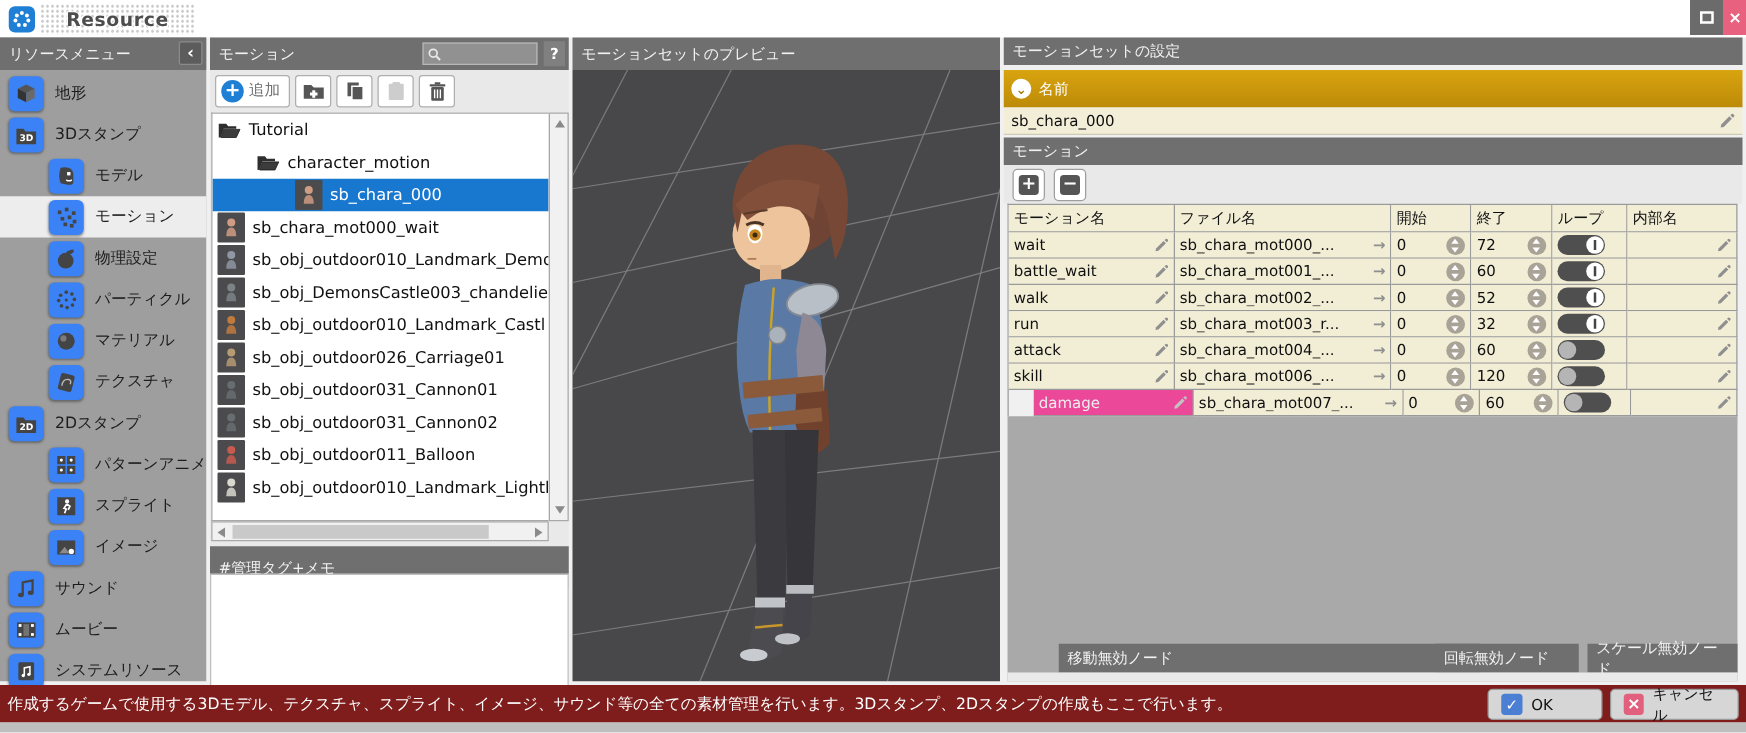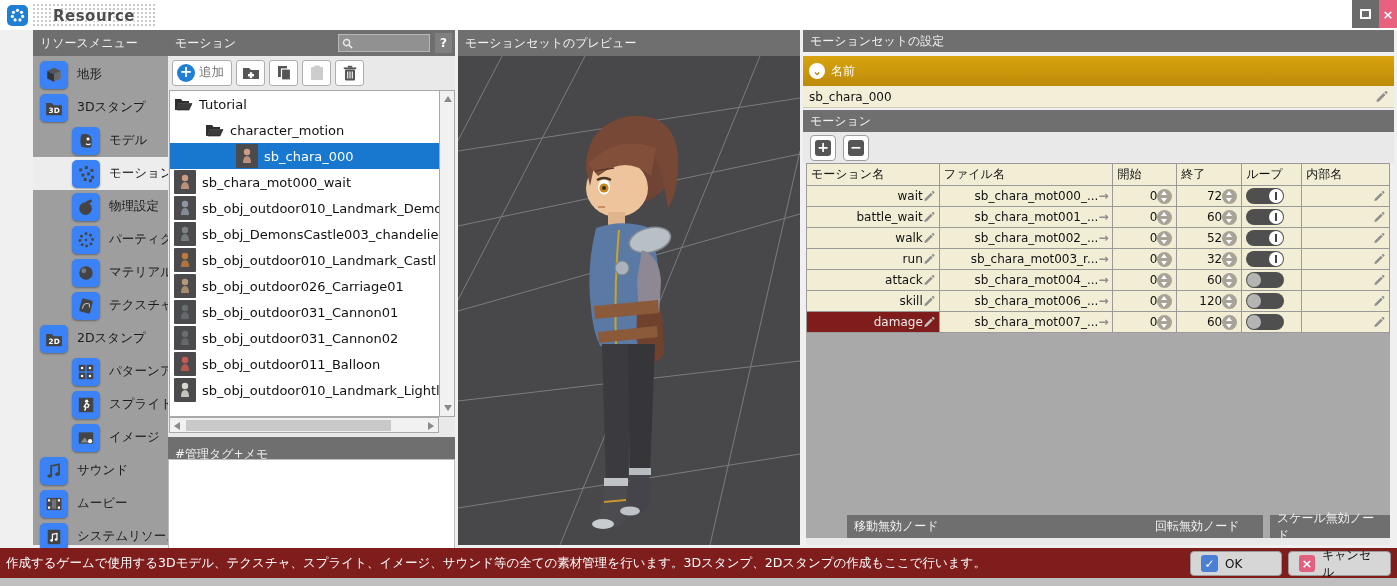--- a/index.html
+++ b/index.html
@@ -15,21 +15,21 @@
     display:flex; align-items:center; justify-content:center; }
   .title-text { font-weight:bold; font-size:15px; color:#4d4d4d; text-shadow:1px 1px 0 #fff,-1px -1px 0 #fff; letter-spacing:0.5px; }
   .btn-max { left:1352px; top:0; width:27px; height:28px; background:#6b6b6b; display:flex; align-items:center; justify-content:center; cursor:pointer; }
   .btn-max .sq { width:11px; height:10px; border:2px solid #fff; }
   .btn-close { left:1379px; top:0; width:18px; height:28px; background:#e8617f; color:#fff; font-weight:bold; font-size:13px; display:flex; align-items:center; justify-content:center; cursor:pointer; }
 
   
   .phead { background:#6f6f6f; color:#f2f2f2; font-size:12px; display:flex; align-items:center; padding:0 7px; }
 
   
-  .sidebar { left:0; top:30px; width:165px; height:515px; background:#9e9e9e;margin-left:33px; }
+  .sidebar { left:0; top:30px; width:165px; height:515px; background:#9e9e9e; }
   .sidebar-head { left:0; top:0; width:165px; height:26px; }
   .collapse-btn { left:143px; top:3px; width:19px; height:19px; background:#5c5c5c; border:1px solid #8a8a8a; border-radius:2px; color:#fff; font-weight:bold; font-size:13px; text-align:center; line-height:17px; cursor:pointer; }
   .side-items { left:0; top:28px; width:165px; }
   .side-item { height:33px; display:flex; align-items:center; cursor:pointer; position:relative; }
   .side-item.sel { background:#ededed; }
   .side-item .ibox { width:28px; height:28px; background:#3b82f6; border-radius:5px; box-shadow:0 1px 2px rgba(0,0,0,.35); display:flex; align-items:center; justify-content:center; flex:0 0 auto; }
   .side-item .lbl { margin-left:9px; font-size:12.5px; color:#1c1c1c; white-space:nowrap; }
   .lv0 .ibox { margin-left:7px; } .lv1 .ibox { margin-left:39px; }
 
   
@@ -66,25 +66,25 @@
   .goldbar { left:0; top:26px; width:591px; height:30px; background:linear-gradient(#d8a40f,#bd8a08); color:#fff; display:flex; align-items:center; padding-left:6px; gap:6px; }
   .goldbar .chev { width:16px; height:16px; border-radius:50%; background:#fff; color:#a87b06; font-weight:bold; display:flex; align-items:center; justify-content:center; font-size:11px; line-height:1; }
   .namerow { left:0; top:56px; width:591px; height:22px; background:#f3eed8; border-bottom:1px solid #cfcab2; display:flex; align-items:center; padding:0 6px; }
   .namerow .val { flex:1; color:#111; }
   .subhead { left:0; top:80px; width:591px; height:22px; }
   .pm-row { left:0; top:102px; width:591px; height:31px; background:#e9e9e9; display:flex; align-items:center; gap:7px; padding-left:7px; }
   .pm-btn { width:26px; height:26px; background:#fff; border:1px solid #9e9e9e; border-radius:4px; display:flex; align-items:center; justify-content:center; cursor:pointer; }
   .pm-btn .g { width:16px; height:16px; background:#555; border-radius:3px; color:#fff; font-weight:bold; font-size:14px; line-height:15px; text-align:center; }
   .mtable { left:3px; top:133px; width:584px; border-top:1px solid #9a9a9a; border-left:1px solid #9a9a9a; }
   .trow { display:flex; }
-  .tcell { border-right:1px solid #9a9a9a; border-bottom:1px solid #9a9a9a; background:#f2eed6; height:21px; display:flex; align-items:center; padding:0 4px; overflow:hidden; white-space:nowrap; font-size:12px; color:#111;text-align:right; }
+  .tcell { border-right:1px solid #9a9a9a; border-bottom:1px solid #9a9a9a; background:#f2eed6; height:21px; display:flex; align-items:center; padding:0 4px; overflow:hidden; white-space:nowrap; font-size:12px; color:#111; }
   .thead .tcell { height:22px; background:#f2eed6; }
   .c0{width:133px;} .c1{width:174px;} .c2{width:64px;} .c3{width:65px;} .c4{width:60px;} .c5{width:88px;}
   .tcell .grow { flex:1; overflow:hidden; }
-  .tcell.dim { background:#7f1d1d; color:#ededed; }
+  .tcell.dim { background:#ec4899; color:#ededed;margin-left:20px; }
   .spin { width:15px; height:15px; border-radius:50%; background:#a8a396; position:relative; flex:0 0 auto; cursor:pointer; }
   .spin:before, .spin:after { content:""; position:absolute; left:4px; border-left:3.5px solid transparent; border-right:3.5px solid transparent; }
   .spin:before { top:2px; border-bottom:4px solid #fff; }
   .spin:after { bottom:2px; border-top:4px solid #fff; }
   .arrow-r { color:#8f8f8f; font-weight:bold; flex:0 0 auto; cursor:pointer; }
   .toggle { width:38px; height:16px; border-radius:8px; background:#4f4f4f; position:relative; cursor:pointer; }
   .toggle .knob { position:absolute; top:1px; width:14px; height:14px; border-radius:50%; }
   .toggle.on .knob { right:1px; background:#fff; }
   .toggle.on .knob:after { content:""; position:absolute; left:6px; top:3px; width:2px; height:8px; background:#444; }
   .toggle.off .knob { left:1px; background:#b5b5b5; }

